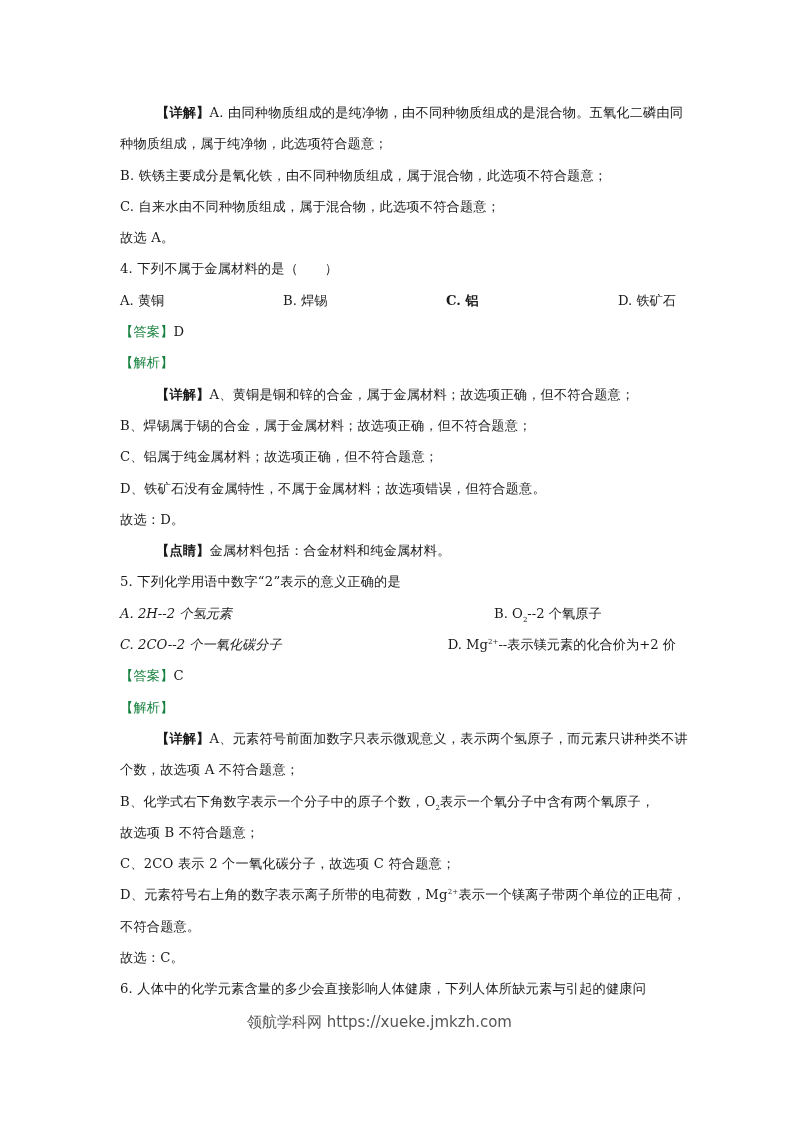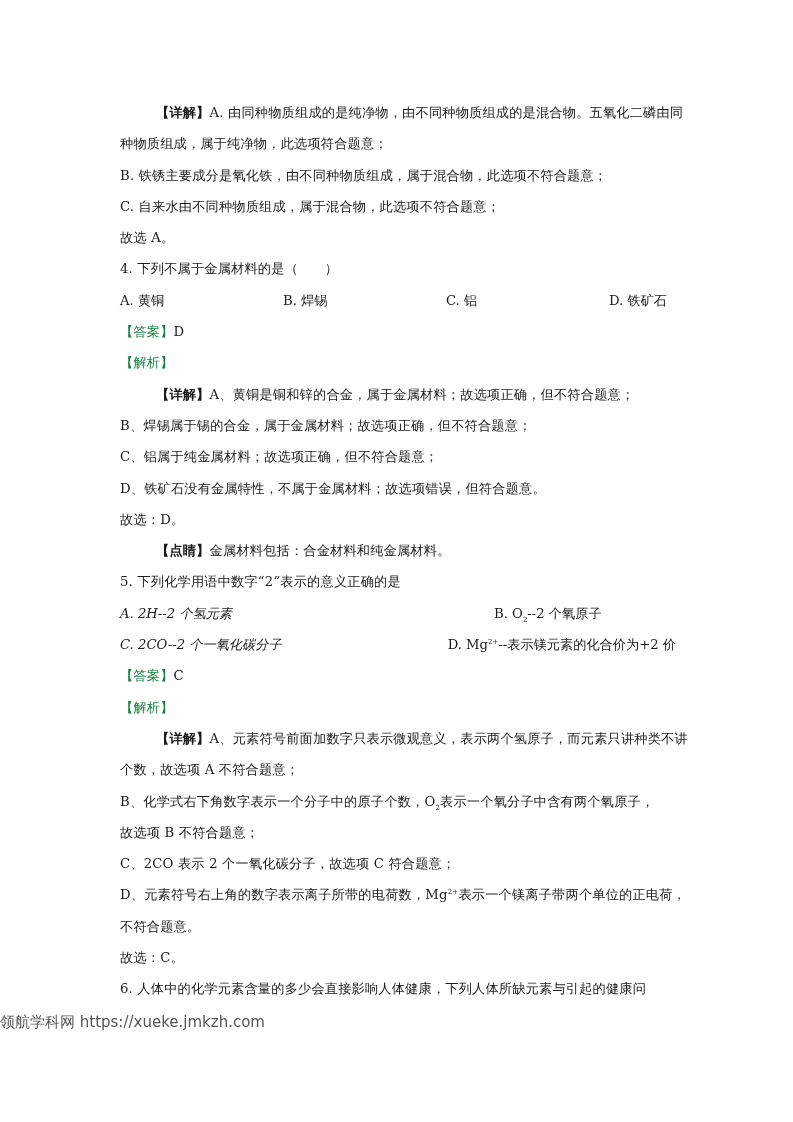--- a/index.html
+++ b/index.html
@@ -31,32 +31,33 @@
     .opts {
       display: flex;
       height: 31.3px;
       line-height: 31.3px;
       font-size: 13.2px;
       white-space: nowrap;
     }
     .opts4 span { display: inline-block; }
     .opts4 .o1 { width: 163px; }
     .opts4 .o2 { width: 163px; }
-    .opts4 .o3 { width: 163px; }
-    .opts4 .o4 { flex: 1; }
+    .opts4 .o3 { width: 163px; font-weight: bold; }
+    .opts4 .o4 { flex: 1; text-align: right; }
     .opts2 .o1 { width: 326px; font-style: italic; }
     .opts2 .o2 { flex: 1; margin-left: 48px; }
     .blue { color: #15803d; }
     .bracket { font-weight: bold; margin-left: 36px; }
     sub, sup { font-size: 7px; line-height: 0; }
     .footer {
       position: absolute;
       left: 0;
       width: 759px;
       top: 1013px;
+      text-align: center;
       font-family: "DejaVu Sans", "Liberation Sans", sans-serif;
       font-size: 15px;
       color: #555555;
     }
   </style>
 </head>
 <body>
 
 <div class="page">
 

